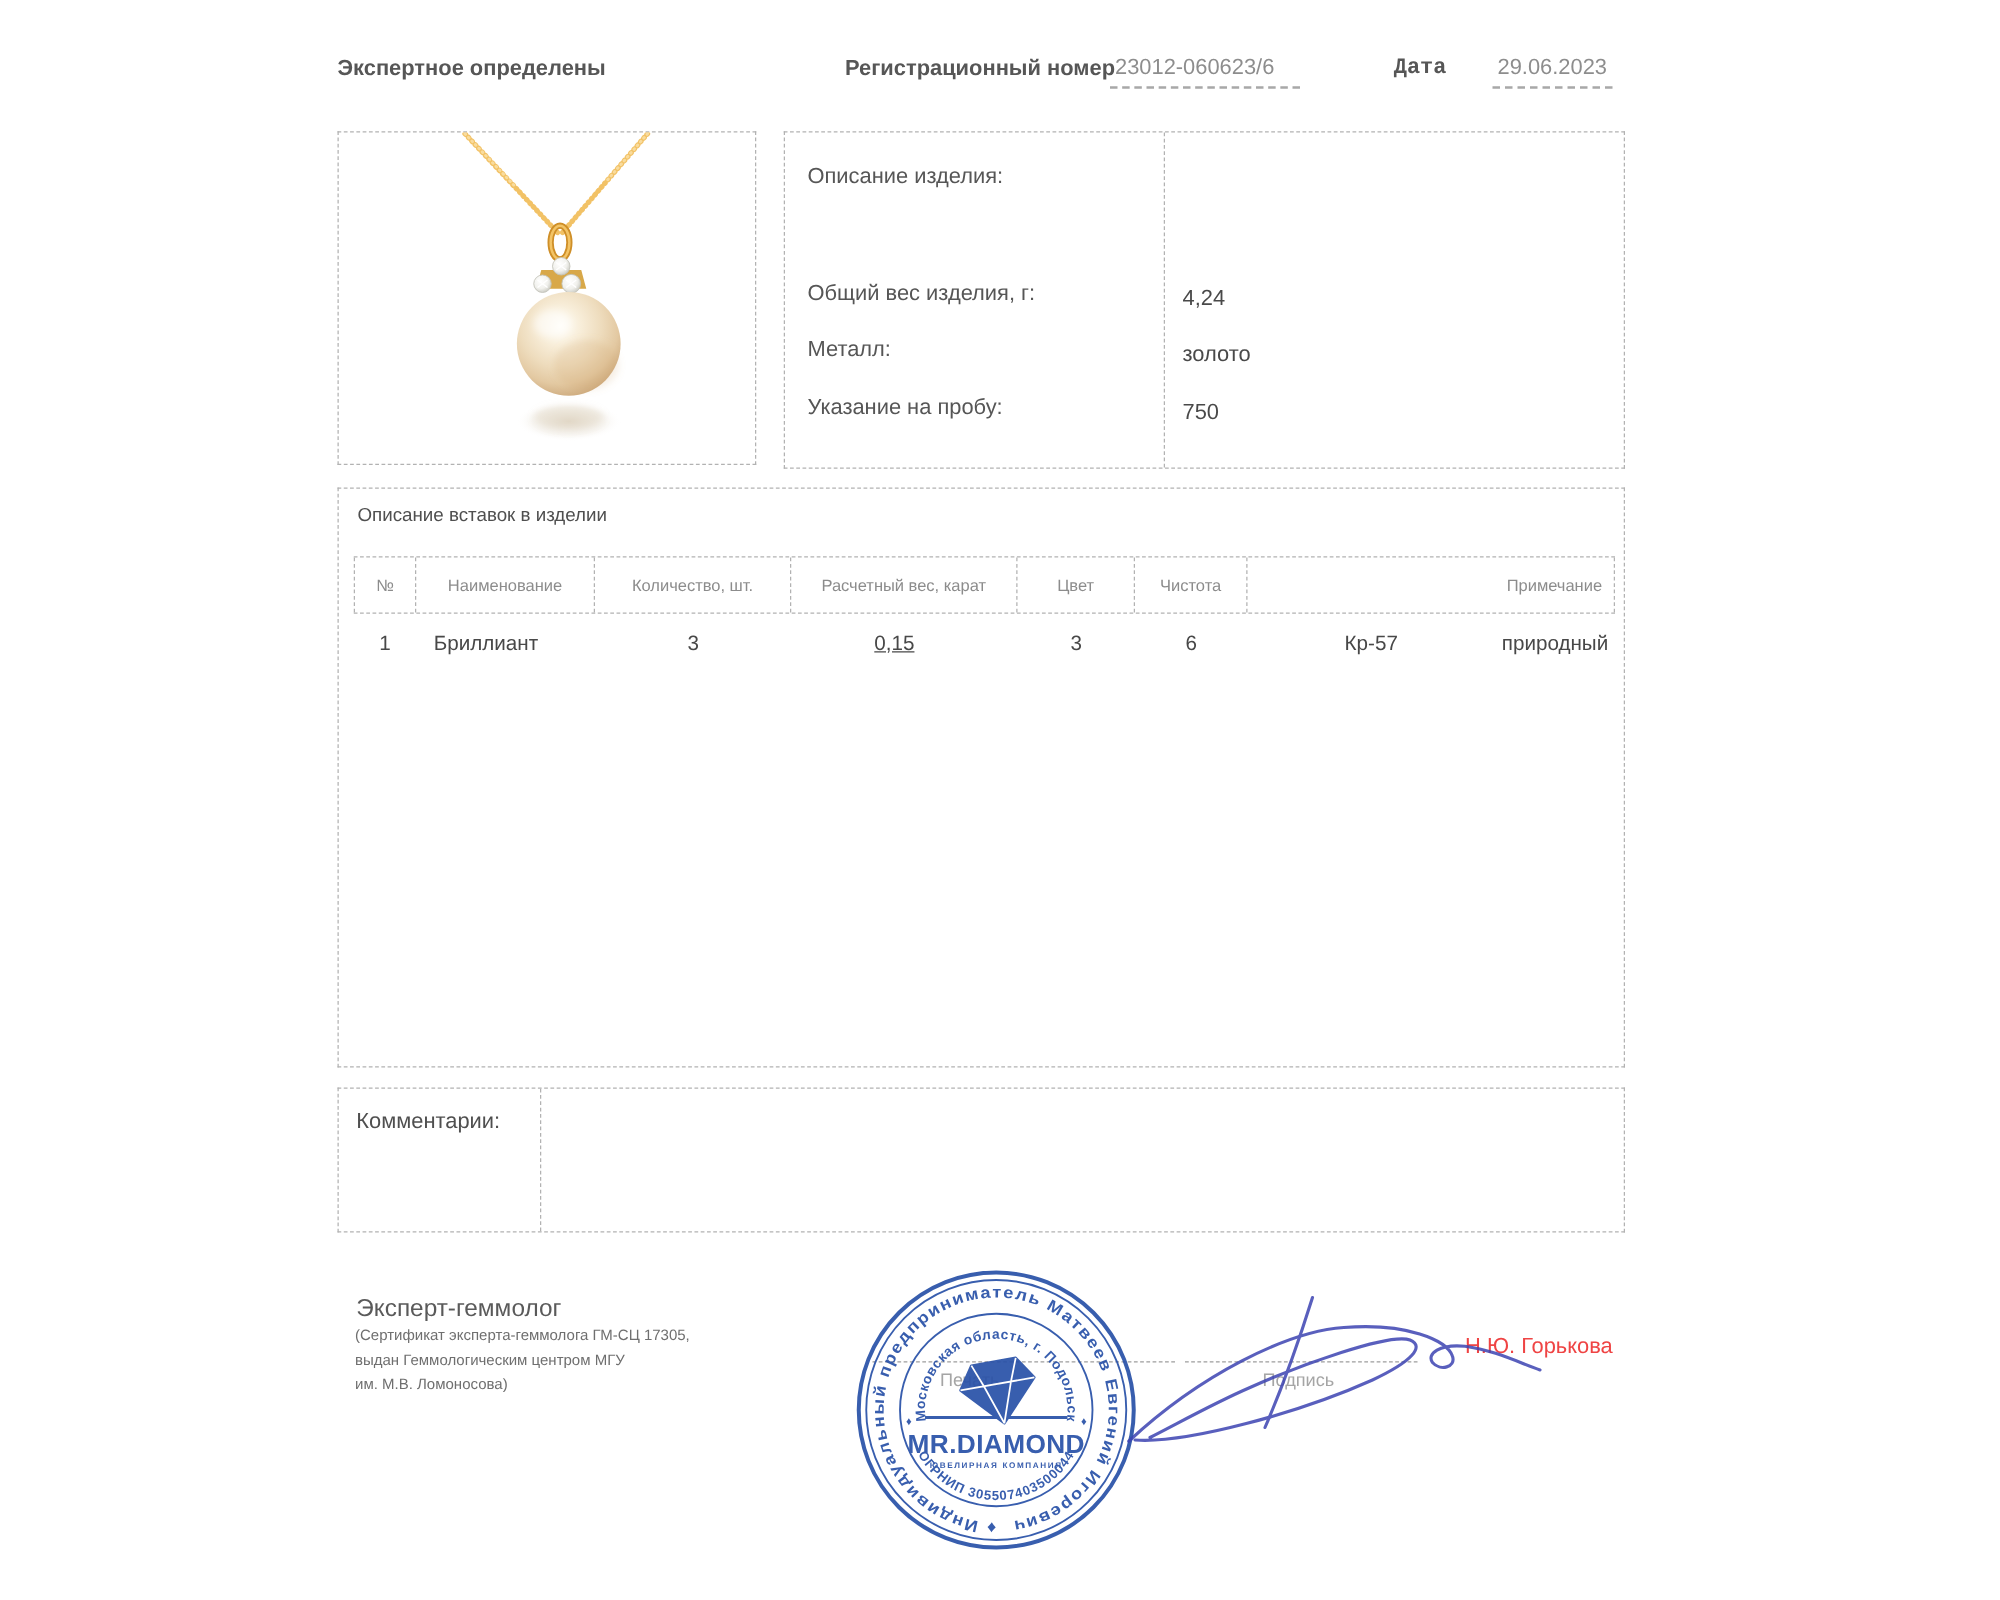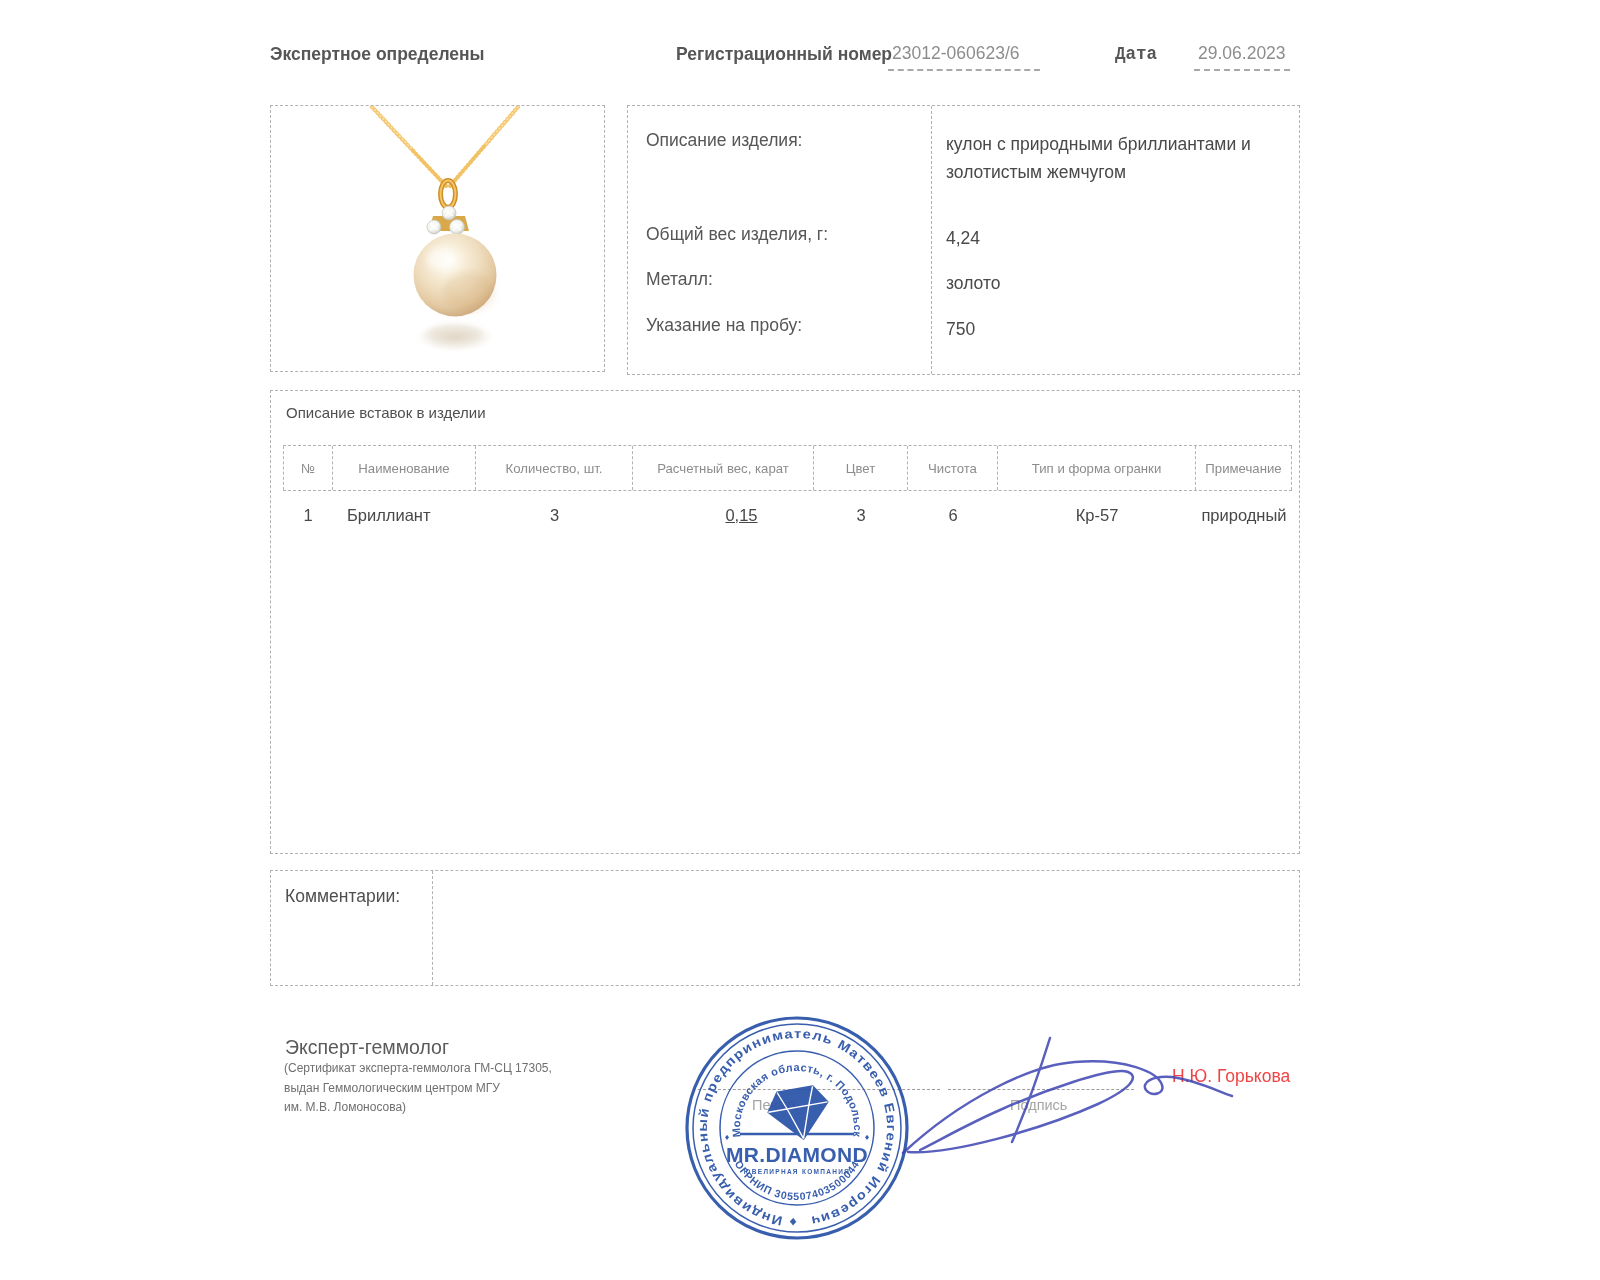--- a/index.html
+++ b/index.html
@@ -108,21 +108,20 @@
         <ellipse cx="171" cy="153" rx="15" ry="11" fill="rgba(255,255,255,0.55)" filter="url(#soft)"></ellipse>
         <ellipse cx="198" cy="186" rx="26" ry="20" fill="rgba(206,162,100,0.18)" filter="url(#soft)"></ellipse>
       </g>
     </svg>
   </div>
 
   <div class="abs dbox" style="left:627px;top:105px;width:673px;height:270px;">
     <div class="vdiv" style="left:303px;"></div>
 
     <div class="abs i-label" style="left:18px;top:24px;">Описание изделия:</div>
-    <div class="abs i-value" style="left:318px;top:24px;width:310px;">кулон с природными бриллиантами и золотистым жемчугом</div>
 
     <div class="abs i-label" style="left:18px;top:118px;">Общий вес изделия, г:</div>
     <div class="abs i-value" style="left:318px;top:118px;">4,24</div>
 
     <div class="abs i-label" style="left:18px;top:163px;">Металл:</div>
     <div class="abs i-value" style="left:318px;top:163px;">золото</div>
 
     <div class="abs i-label" style="left:18px;top:209px;">Указание на пробу:</div>
     <div class="abs i-value" style="left:318px;top:209px;">750</div>
   </div>
@@ -130,29 +129,28 @@
   <div class="abs dbox" style="left:270px;top:390px;width:1030px;height:464px;">
     <div class="abs t-title" style="left:15px;top:13px;">Описание вставок в изделии</div>
 
     <div class="thead" style="left:12px;top:54px;width:1009px;height:46px;">
       <div class="th first" style="left:0;width:50px;">№</div>
       <div class="th" style="left:50px;width:143px;">Наименование</div>
       <div class="th" style="left:193px;width:157px;">Количество, шт.</div>
       <div class="th" style="left:350px;width:181px;">Расчетный вес, карат</div>
       <div class="th" style="left:531px;width:94px;">Цвет</div>
       <div class="th" style="left:625px;width:90px;">Чистота</div>
-      <div class="th" style="left:715px;width:198px;">Тип и форма огранки</div>
       <div class="th" style="left:913px;width:96px;">Примечание</div>
     </div>
 
     <div>
       <div class="td" style="left:12px;top:106px;width:50px;">1</div>
       <div class="td left" style="left:62px;top:106px;width:143px;">Бриллиант</div>
       <div class="td" style="left:205px;top:106px;width:157px;">3</div>
-      <div class="td" style="left:380px;top:106px;width:181px;text-decoration:underline;">0,15</div>
+      <div class="td" style="left:354px;top:106px;width:181px;text-decoration:underline;">0,15</div>
       <div class="td" style="left:543px;top:106px;width:94px;">3</div>
       <div class="td" style="left:637px;top:106px;width:90px;">6</div>
       <div class="td" style="left:727px;top:106px;width:198px;">Кр-57</div>
       <div class="td" style="left:925px;top:106px;width:96px;">природный</div>
     </div>
   </div>
 
   <div class="abs dbox" style="left:270px;top:870px;width:1030px;height:116px;">
     <div class="vdiv" style="left:161px;"></div>
     <div class="abs c-label" style="left:14px;top:15px;">Комментарии:</div>

